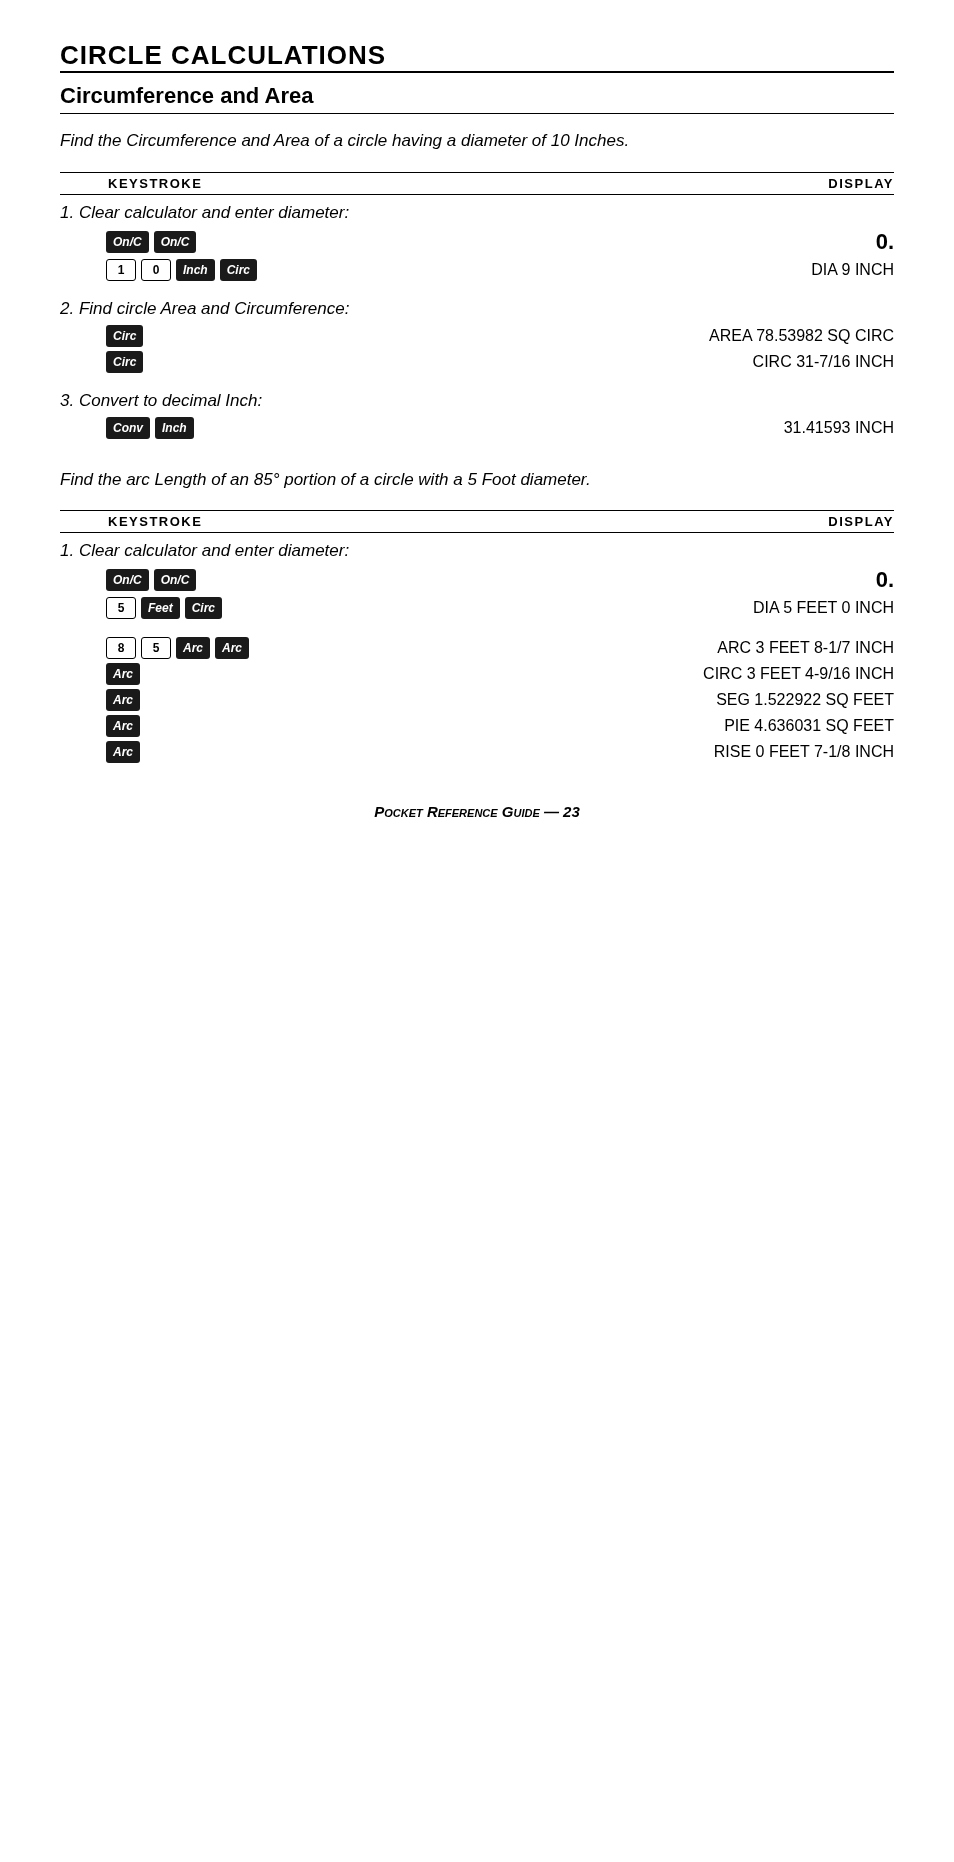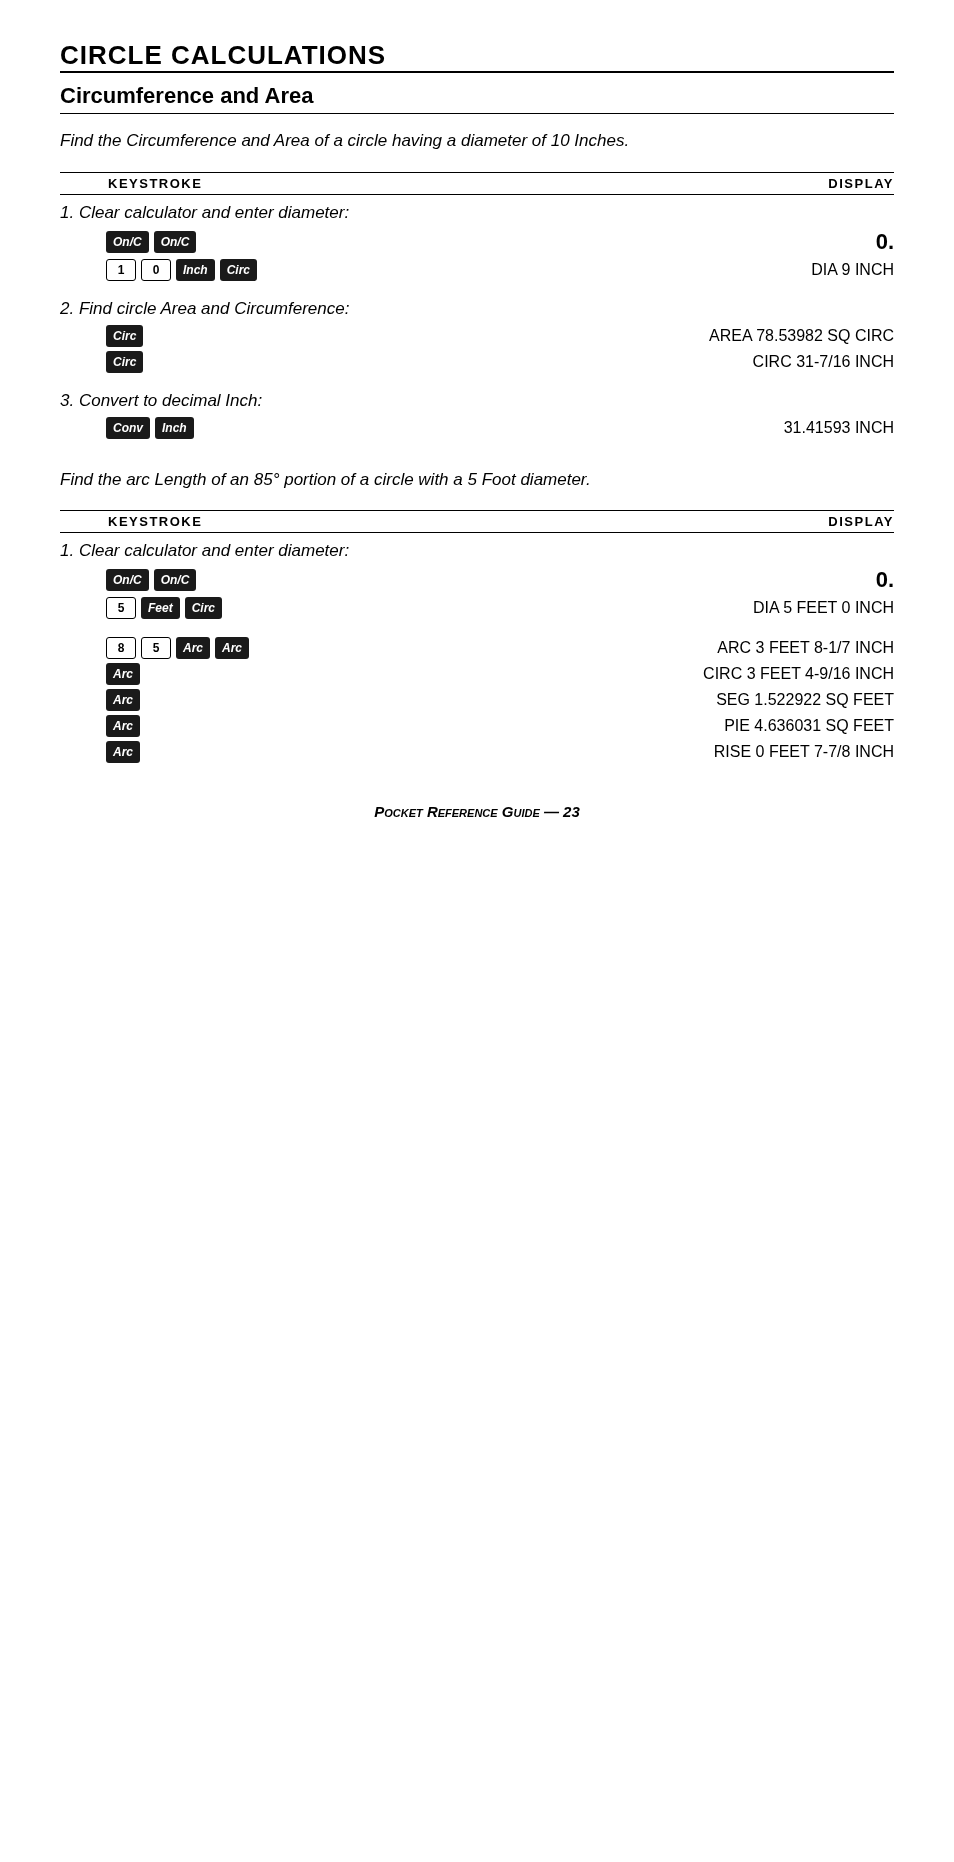--- a/index.html
+++ b/index.html
@@ -235,17 +235,17 @@
       <div class="step-row">
         <div class="step-row-keys">
           <span class="key-btn">Arc</span>
         </div>
         <div class="step-row-display"><span class="label-sm">PIE </span><span class="big-num">4.636031</span><span class="label-sm">  SQ FEET</span></div>
       </div>
       <div class="step-row">
         <div class="step-row-keys">
           <span class="key-btn">Arc</span>
         </div>
-        <div class="step-row-display"><span class="label-sm">RISE </span><span class="big-num">0 FEET 7-7/8</span><span class="label-sm">  INCH</span></div>
+        <div class="step-row-display"><span class="label-sm">RISE </span><span class="big-num">0 FEET 7-1/8</span><span class="label-sm">  INCH</span></div>
       </div>
     </div>
   </div>
 <div class="footer"><span>Pocket Reference Guide — 23</span></div>
 
 </body></html>

